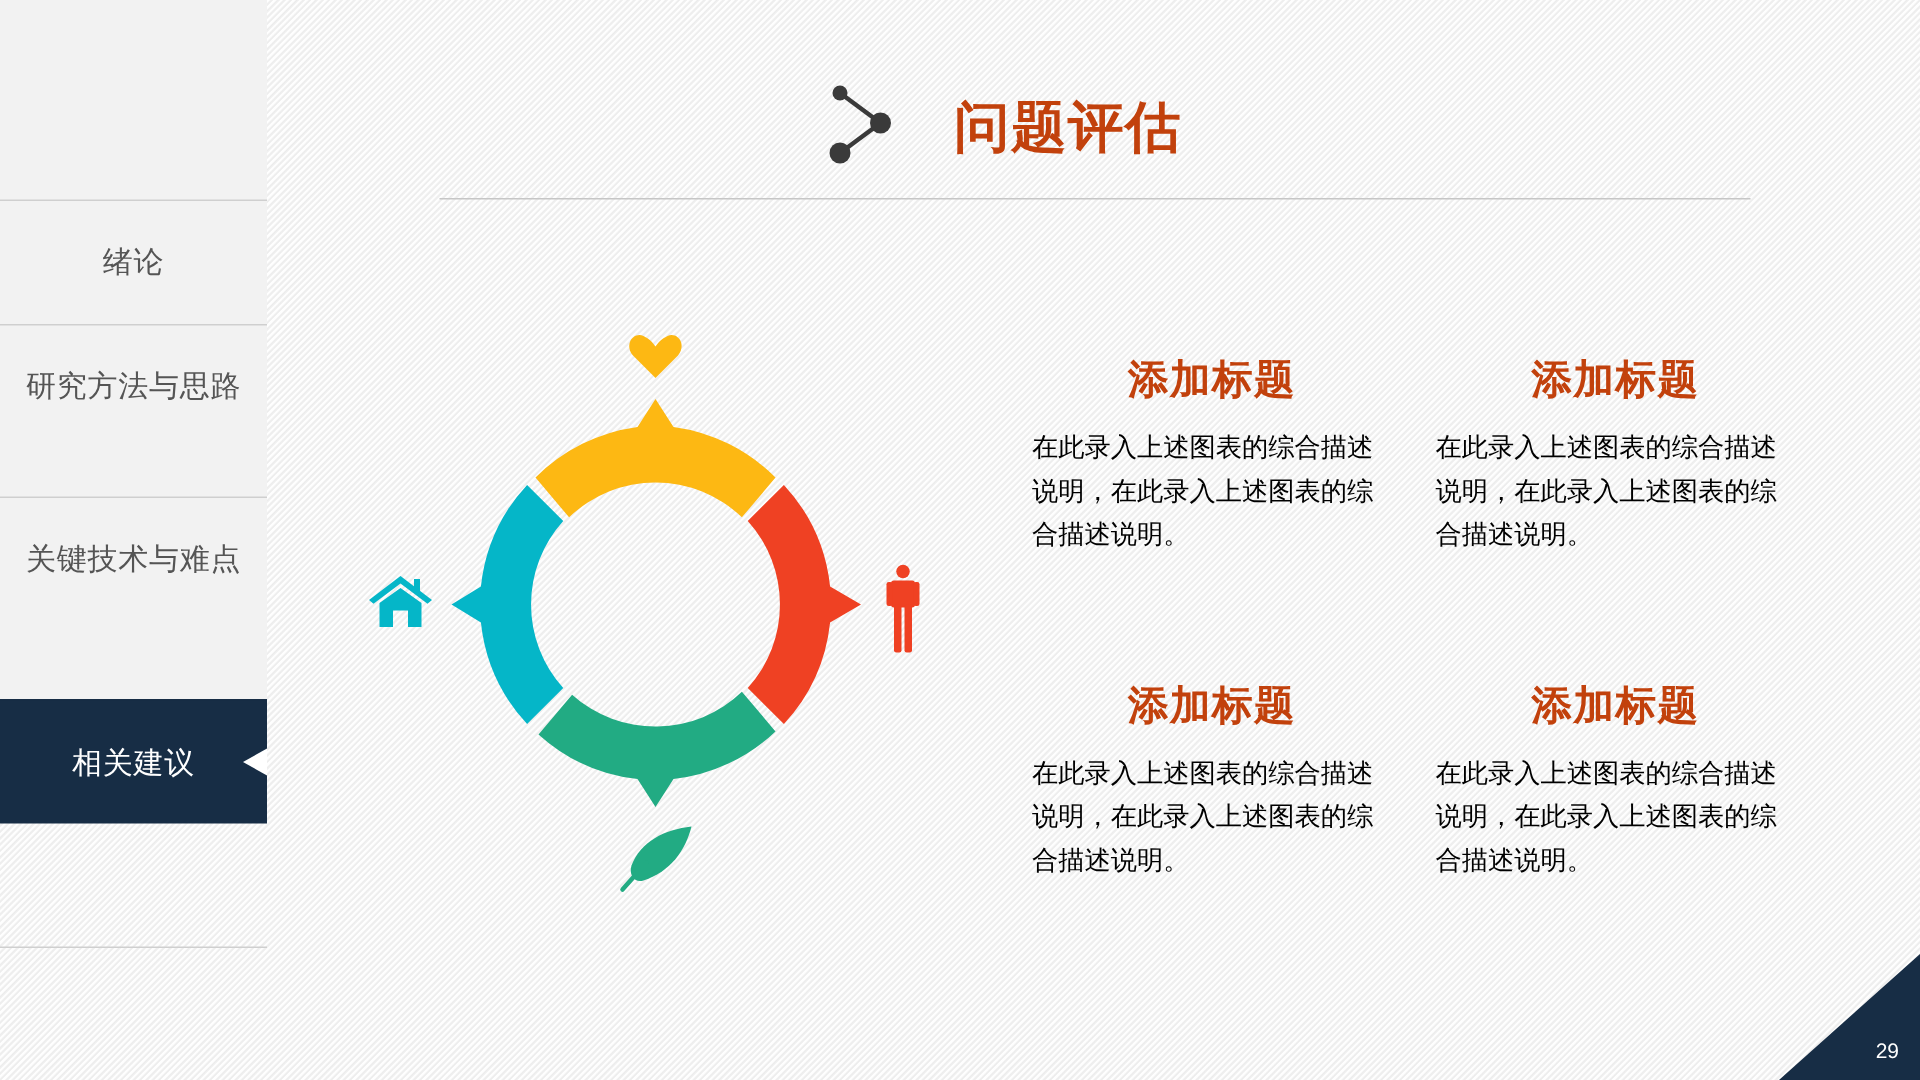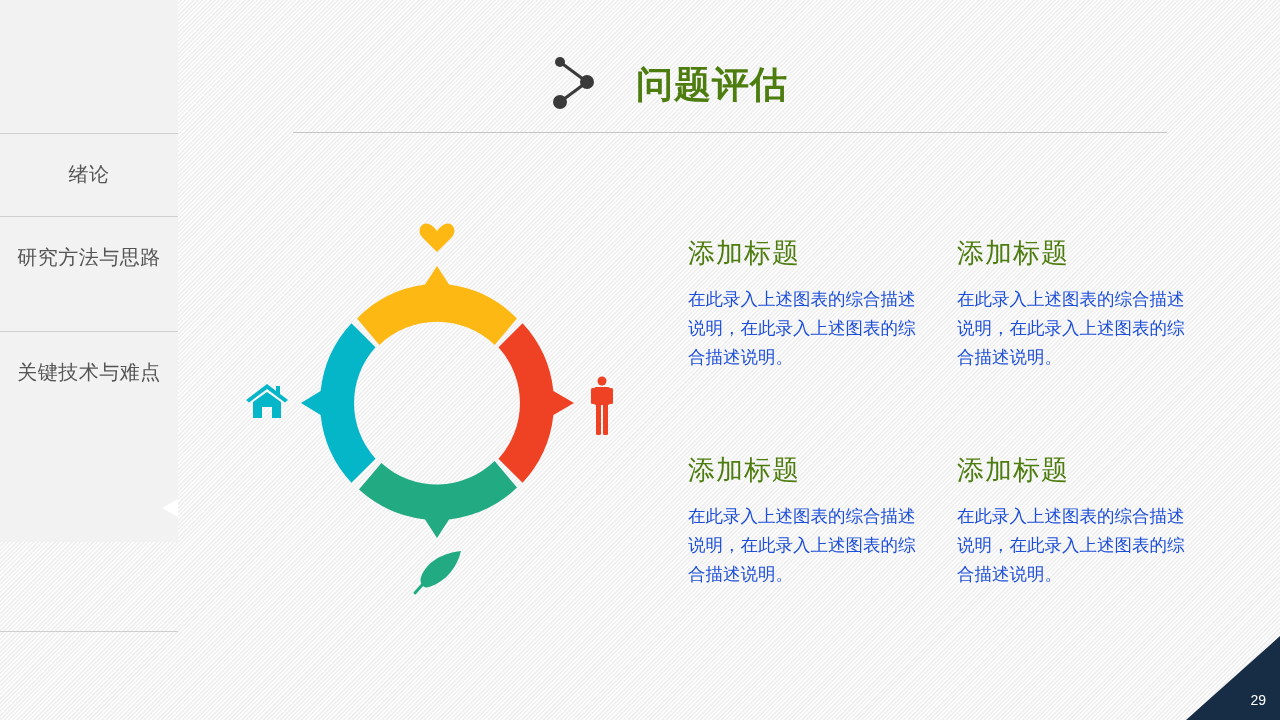--- a/index.html
+++ b/index.html
@@ -23,46 +23,49 @@
   }
   .side-item.active { background:#172d45; color:#fff; border-top-color:#172d45; }
   .side-bottom-line { position:absolute; left:0; width:178px; top:631px; border-top:1.5px solid #cfcfcf; }
   .active-pointer {
     position:absolute; left:162px; top:499px; width:0; height:0;
     border-top:9px solid transparent; border-bottom:9px solid transparent;
     border-right:16px solid #ffffff;
   }
   .header-icon { position:absolute; left:548px; top:52px; }
   .page-title {
-    position:absolute; left:636px; top:60px; font-size:37px; font-weight:bold; color:#4d7c0f;
+    position:absolute; left:636px; top:60px; font-size:37px; font-weight:bold; color:#c2410c;
     letter-spacing:1px;
   }
   .title-rule { position:absolute; left:293px; top:132px; width:874px; border-top:1.5px solid #c6c6c6; }
   .ring { position:absolute; left:237px; top:212px; }
   .card { position:absolute; width:240px; }
-  .card-title { font-size:27px; font-weight:normal; color:#4d7c0f; margin-bottom:14px; letter-spacing:1px; }
-  .card-body { font-size:17.5px; color:#1d4ed8; line-height:29px; width:232px; }
+  .card-title { font-size:27px; font-weight:bold; color:#c2410c; margin-bottom:14px; letter-spacing:1px;text-align:center; }
+  .card-body { font-size:17.5px; color:#000000; line-height:29px; width:232px; }
   .corner {
     position:absolute; right:0; bottom:0; width:0; height:0;
     border-left:94px solid transparent; border-bottom:84px solid #172d45;
   }
   .page-num { position:absolute; right:14px; bottom:12px; color:#fff; font-size:14px; font-family:"Liberation Sans", sans-serif; }
 </style>
 </head>
 <body>
 
 <div class="sidebar">
   <div class="side-item" style="top:133px;">
     <span>绪论</span>
   </div>
   <div class="side-item" style="top:216px;">
     <span>研究方法与思路</span>
   </div>
   <div class="side-item" style="top:299px;margin-top:32px;">
     <span>关键技术与难点</span>
+  </div>
+  <div class="side-item active" style="top:466px; height:83px;">
+    <span>相关建议</span>
   </div>
   <div class="side-bottom-line"></div>
 </div>
 <div class="active-pointer"></div>
 
 <div class="header-icon">
   <svg width="50" height="62" viewBox="0 0 50 62">
     <line x1="12" y1="10" x2="39" y2="30" stroke="#3a3a3a" stroke-width="3"></line>
     <line x1="39" y1="30" x2="12" y2="50" stroke="#3a3a3a" stroke-width="3"></line>
     <circle cx="12" cy="10" r="5" fill="#3a3a3a"></circle>

